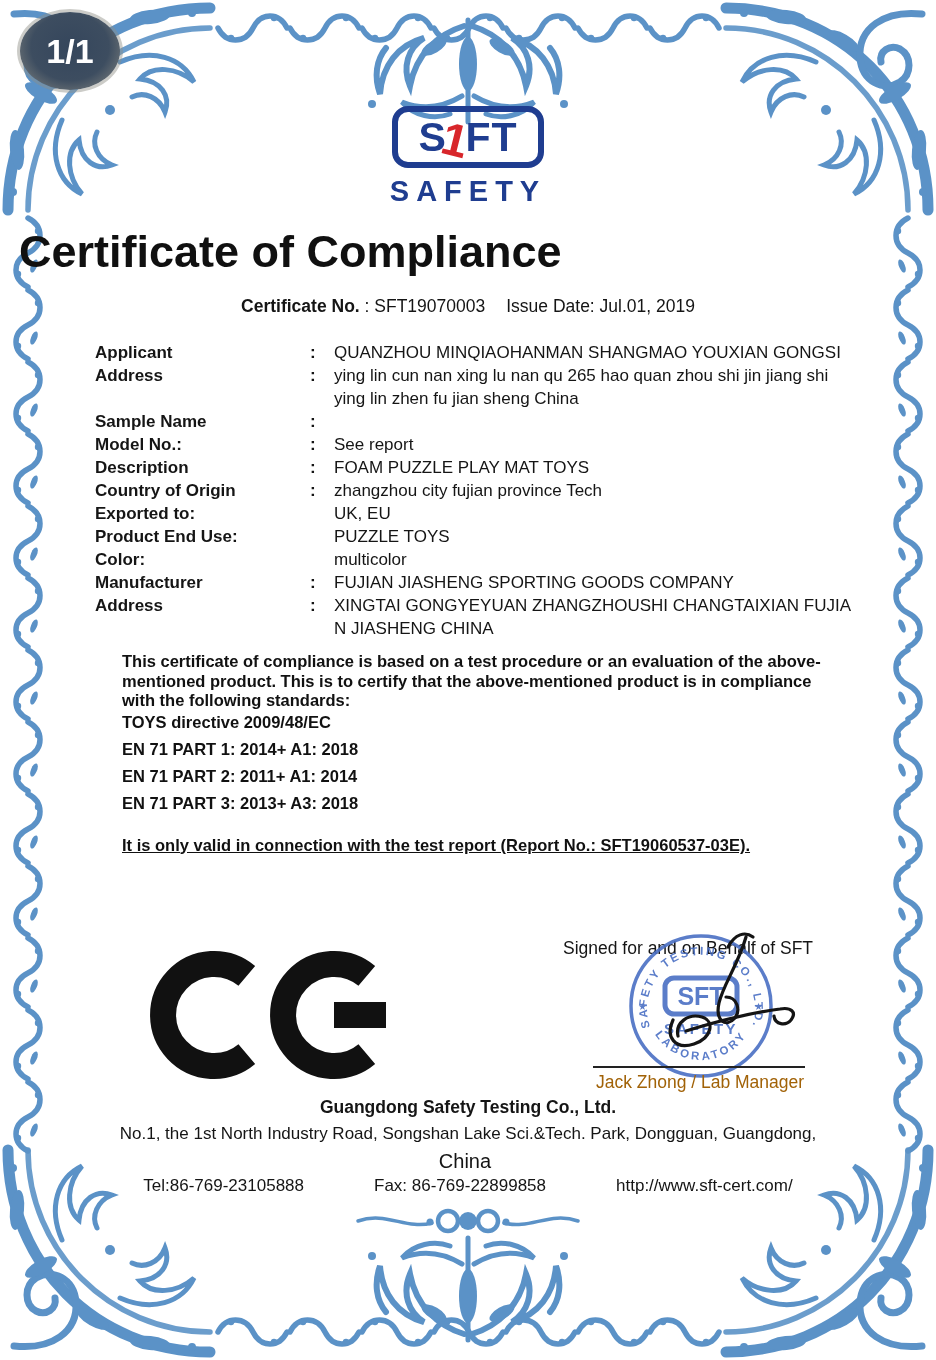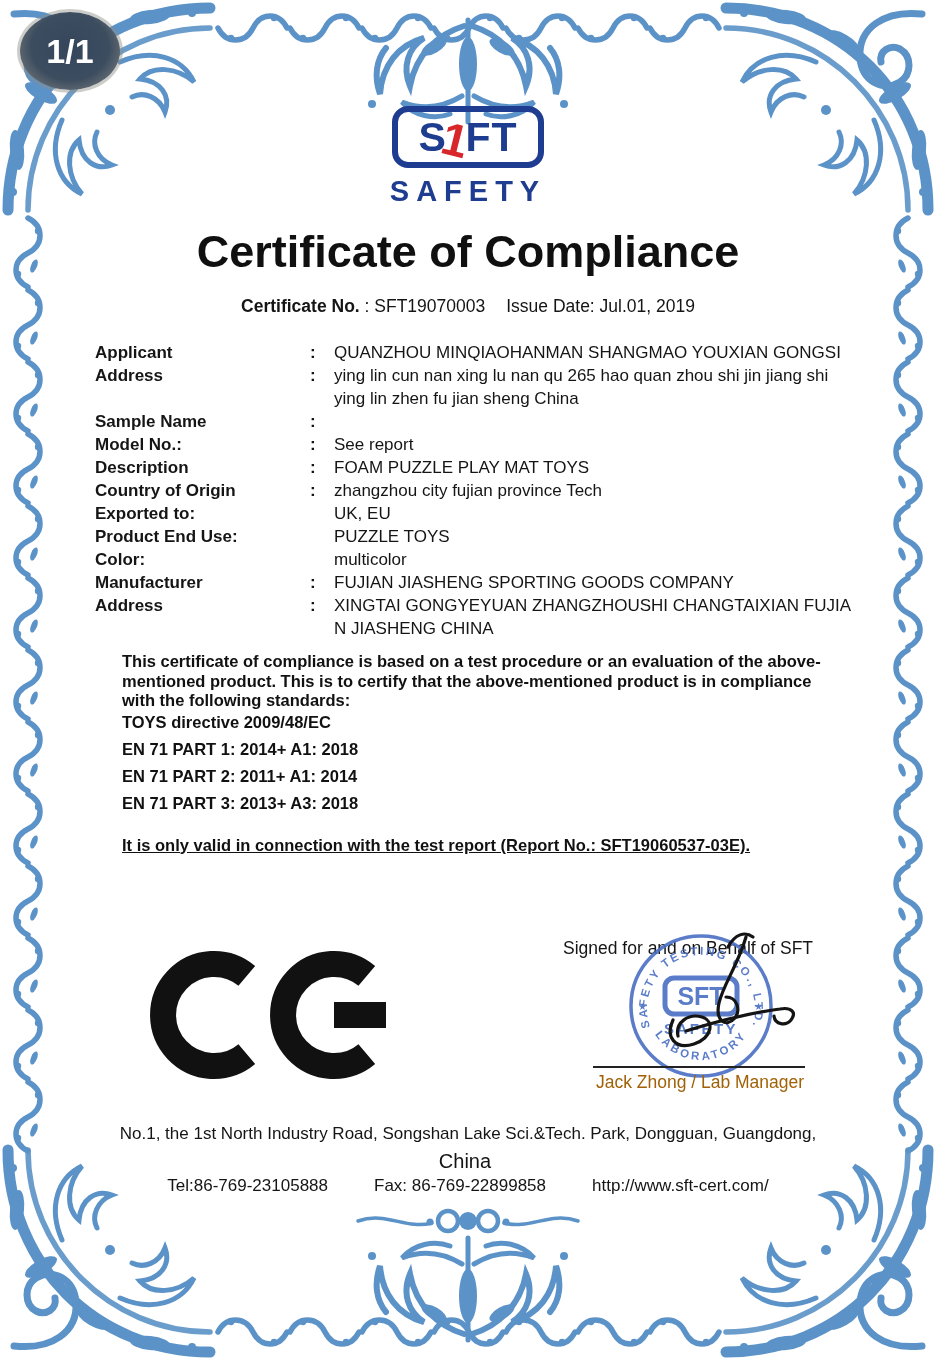--- a/index.html
+++ b/index.html
@@ -23,21 +23,21 @@
     box-shadow:0 0 0 3px rgba(141,141,133,.45);}
 
   
   .logo-block{position:absolute;left:0;right:0;top:106px;display:flex;flex-direction:column;align-items:center;}
   .logo-rect{width:152px;height:62px;border:6px solid var(--logo-navy);border-radius:16px;
     display:flex;align-items:center;justify-content:center;font-weight:800;color:var(--logo-navy);
     font-size:41px;letter-spacing:1px;line-height:1;}
   .logo-one{color:var(--logo-red);font-size:46px;display:inline-block;transform:rotate(14deg) translateY(3px);margin:0 -4px;}
   .logo-safety{margin-top:7px;font-size:29px;font-weight:700;letter-spacing:7px;color:var(--logo-navy);}
 
-  .title{position:absolute;left:0;right:0;top:226px;text-align:center;font-size:45px;font-weight:700;color:#101010;}
+  .title{position:absolute;left:0;right:0;top:226px;text-align:left;font-size:45px;font-weight:700;color:#101010;padding-left:19px;}
 
   .certline{position:absolute;left:0;right:0;top:296px;display:flex;justify-content:center;gap:21px;font-size:17.5px;}
   .certline b{font-weight:700;}
 
   
   .fields{position:absolute;left:95px;top:341px;width:762px;font-size:17px;line-height:23px;}
   .frow{display:grid;grid-template-columns:215px 24px 1fr;}
   .frow .lbl{font-weight:700;}
   .frow .col{font-weight:700;}
 
@@ -53,21 +53,21 @@
   .signedfor{position:absolute;left:563px;top:938px;font-size:17.5px;white-space:nowrap;}
   .stamp{position:absolute;left:596px;top:912px;}
   .sigscribble{position:absolute;left:628px;top:925px;}
   .sigline{position:absolute;left:593px;top:1066px;width:212px;border-top:2px solid #222;}
   .signatory{position:absolute;left:575px;top:1072px;width:250px;text-align:center;font-size:17.5px;color:#a16207;}
 
   
   .f-company{position:absolute;left:0;right:0;top:1097px;text-align:center;font-size:17.5px;font-weight:700;}
   .f-addr1{position:absolute;left:0;right:0;top:1124px;text-align:center;font-size:17px;}
   .f-addr2{position:absolute;left:0;right:6px;top:1150px;text-align:center;font-size:20px;}
-  .f-contact{position:absolute;left:0;right:0;top:1176px;display:flex;justify-content:center;gap:46px;font-size:17px;}
+  .f-contact{position:absolute;left:0;right:0;top:1176px;display:flex;justify-content:center;gap:70px;font-size:17px;}
 </style>
 </head>
 <body>
 
 <div class="page">
 
   <svg class="border-svg" width="936" height="1360" viewBox="0 0 936 1360">
     <defs>
       <g id="corner" stroke="#5b92c7" fill="none" stroke-linecap="round">
         <path d="M8,210 C8,96 96,8 210,8" stroke-width="11"></path>
@@ -302,20 +302,21 @@
       <path d="M118,12 C110,40 95,60 91,78 C87,96 98,103 107,93 C113,85 109,72 98,72"></path>
       <path d="M45,95 C37,112 47,125 66,119 C84,113 87,96 74,92 C60,88 47,98 50,111"></path>
       <path d="M58,106 C90,96 122,88 152,84 C163,82 169,87 163,95 C158,101 147,100 146,91"></path>
       <path d="M100,22 C107,9 117,6 125,12"></path>
     </g>
   </svg>
 
   <div class="sigline"></div>
   <div class="signatory">Jack Zhong / Lab Manager</div>
 
+  <div class="f-company">Guangdong Safety Testing Co., Ltd.</div>
   <div class="f-addr1">No.1, the 1st North Industry Road, Songshan Lake Sci.&amp;Tech. Park, Dongguan, Guangdong,</div>
   <div class="f-addr2">China</div>
   <div class="f-contact">
     <span>Tel:86-769-23105888</span>
     <span>Fax: 86-769-22899858</span>
     <span>http://www.sft-cert.com/</span>
   </div>
 
 </div>
 

